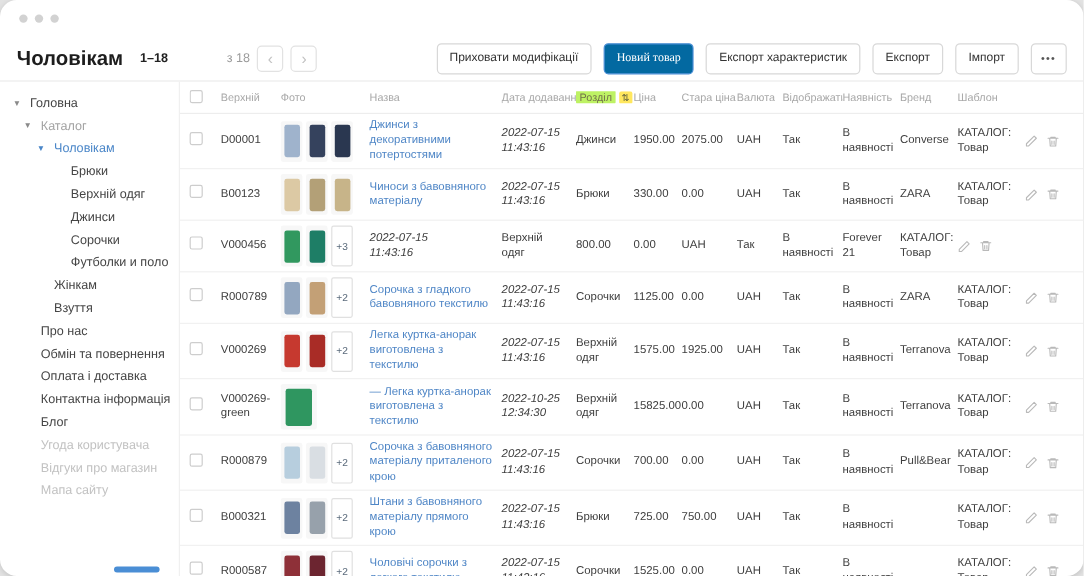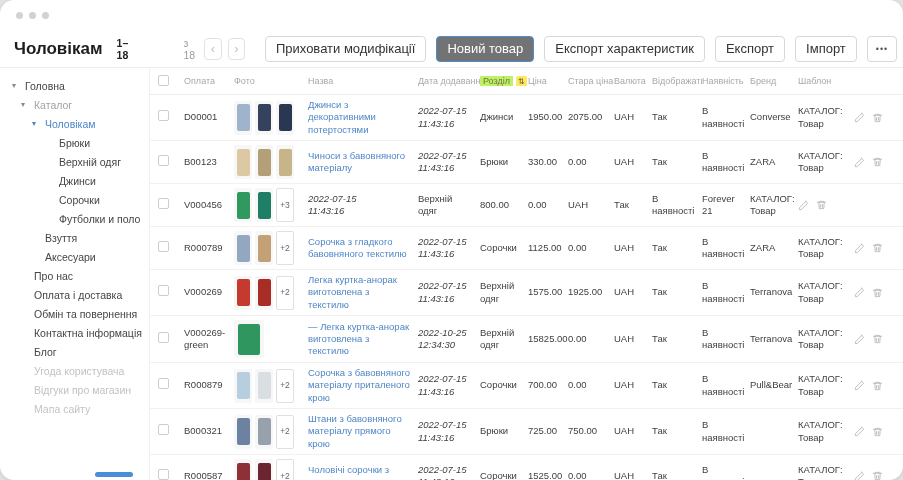--- a/index.html
+++ b/index.html
@@ -32,24 +32,24 @@
   .pag .range { font-weight:bold; color:#222; }
   .pag .of { color:#9c9c9c;margin-left:43px; }
   .pag-btn {
     width:22px; height:22px; border:1px solid #e2e2e2; border-radius:4px;
     display:flex; align-items:center; justify-content:center;
     color:#c2c2c2; font-size:13px; background:#fff; cursor:pointer;
   }
   .spacer { flex:1; }
   .btn {
     height:26px; padding:0 10px; border:1px solid #d8d8d8; border-radius:4px;
-    background:#fff; font-size:13px; color:#333; display:flex; align-items:center;
+    background:#fff; font-size:10px; color:#333; display:flex; align-items:center;
     white-space:nowrap; cursor:pointer;
   }
-  .btn.primary { background:#737373; border-color:#4a8ed5; color:#fff; }
+  .btn.primary { background:#0369a1; border-color:#4a8ed5; color:#fff;font-family:Liberation Serif, serif; }
   .btn.more { padding:0 8px; font-size:9px; letter-spacing:1px; color:#555; }
   
   .content { display:flex; height:calc(100% - 68px); }
   .sidebar {
     width:150px; flex:0 0 150px; padding:8px 4px 0 12px;
     border-right:1px solid #f0f0f0; overflow:hidden;
   }
   .side-item { display:flex; align-items:center; gap:4px; font-size:10.5px; color:#454545; padding:3.5px 0; cursor:pointer; white-space:nowrap; }
   .side-item .caret { font-size:8px; color:#8a8a8a; width:9px; flex:0 0 9px; }
   .side-item .caret.hidden { visibility:hidden; }
@@ -165,37 +165,37 @@
           <div class="side-item lvl3">
     <span class="caret hidden"></span>
     <span class="side-label">Сорочки</span>
   </div>
           <div class="side-item lvl3">
     <span class="caret hidden"></span>
     <span class="side-label">Футболки и поло</span>
   </div>
           <div class="side-item lvl2">
     <span class="caret hidden"></span>
+    <span class="side-label">Жінкам</span>
+  </div>
+          <div class="side-item lvl2">
+    <span class="caret hidden"></span>
     <span class="side-label">Взуття</span>
   </div>
-          <div class="side-item lvl2">
-    <span class="caret hidden"></span>
-    <span class="side-label">Аксесуари</span>
-  </div>
           <div class="side-item lvl1">
     <span class="caret hidden"></span>
     <span class="side-label">Про нас</span>
   </div>
           <div class="side-item lvl1">
     <span class="caret hidden"></span>
+    <span class="side-label">Обмін та повернення</span>
+  </div>
+          <div class="side-item lvl1">
+    <span class="caret hidden"></span>
     <span class="side-label">Оплата і доставка</span>
-  </div>
-          <div class="side-item lvl1">
-    <span class="caret hidden"></span>
-    <span class="side-label">Обмін та повернення</span>
   </div>
           <div class="side-item lvl1">
     <span class="caret hidden"></span>
     <span class="side-label">Контактна інформація</span>
   </div>
           <div class="side-item lvl1">
     <span class="caret hidden"></span>
     <span class="side-label">Блог</span>
   </div>
           <div class="side-item lvl1 muted">
@@ -209,21 +209,21 @@
           <div class="side-item lvl1 muted">
     <span class="caret hidden"></span>
     <span class="side-label">Мапа сайту</span>
   </div>
         </div>
     </aside>
 
     <div class="main">
       <div class="thead">
         <div class="hcell"><span class="checkbox"></span></div>
-        <div class="hcell">Оплата</div>
+        <div class="hcell">Верхній</div>
         <div class="hcell">Фото</div>
         <div class="hcell">Назва</div>
         <div class="hcell">Дата додавання</div>
         <div class="hcell">
           <span class="hl">Розділ</span><span class="sort-box">⇅</span>
         </div>
         <div class="hcell">Ціна</div>
         <div class="hcell">Стара ціна</div>
         <div class="hcell">Валюта</div>
         <div class="hcell">Відображати</div>

